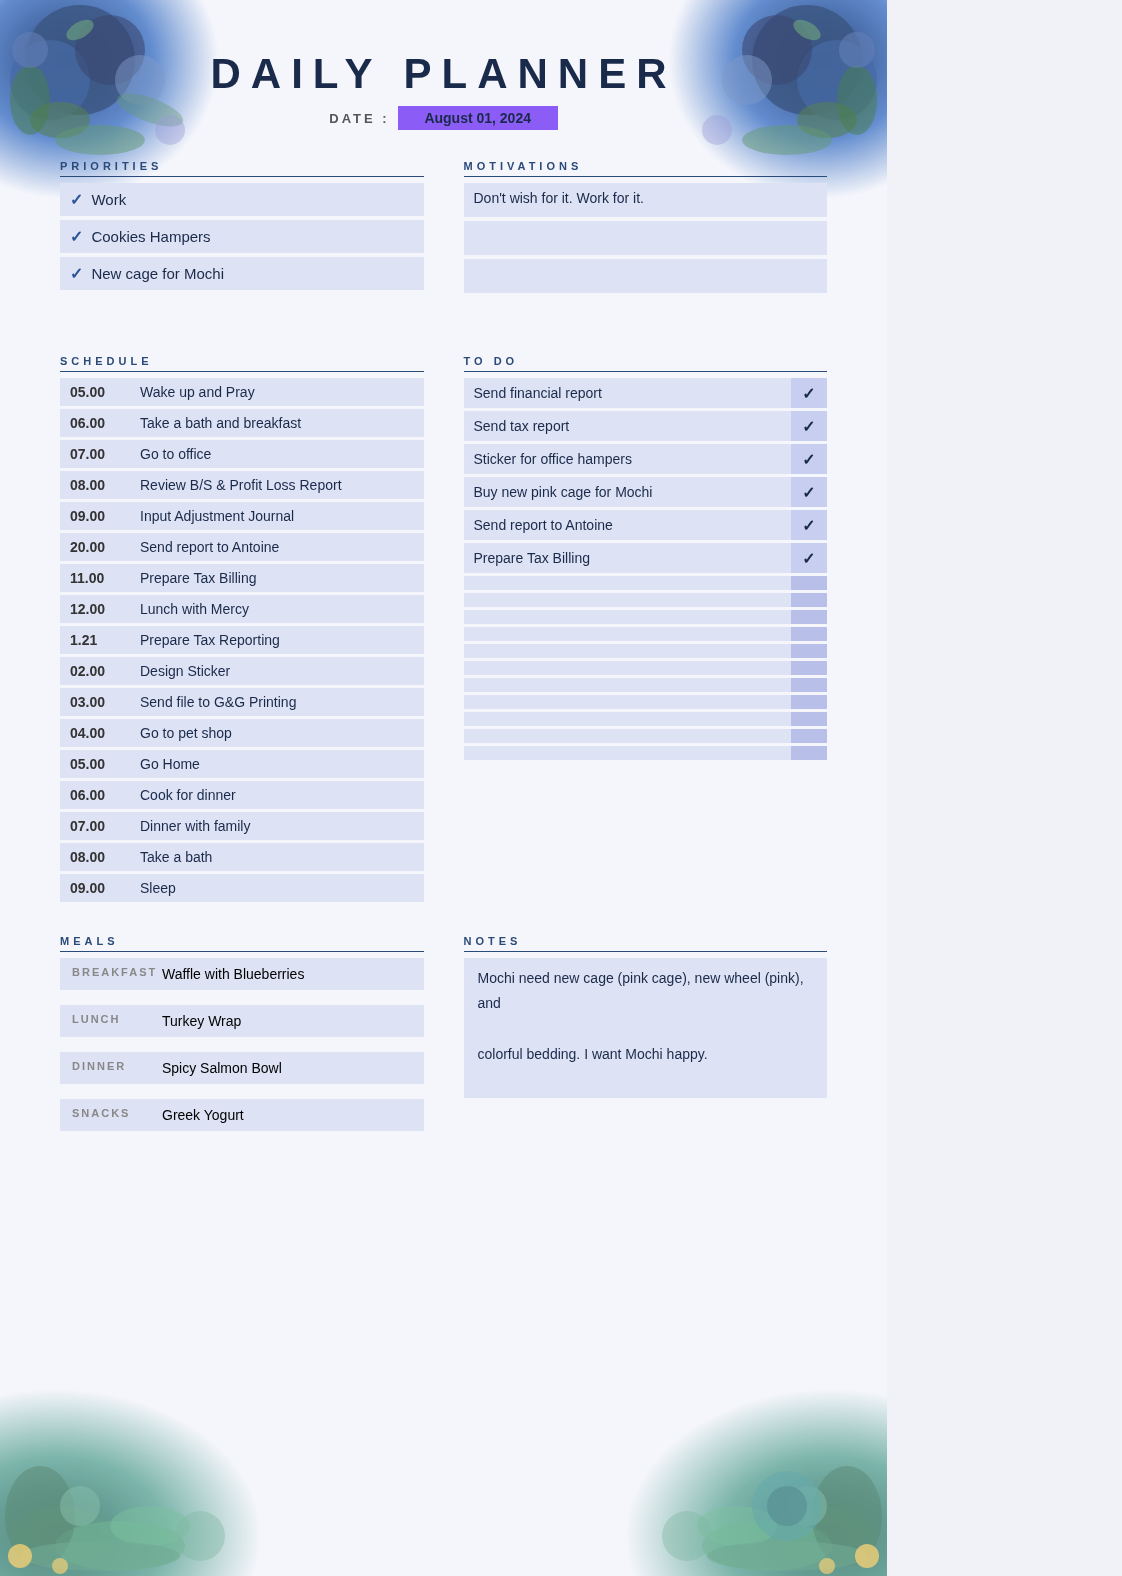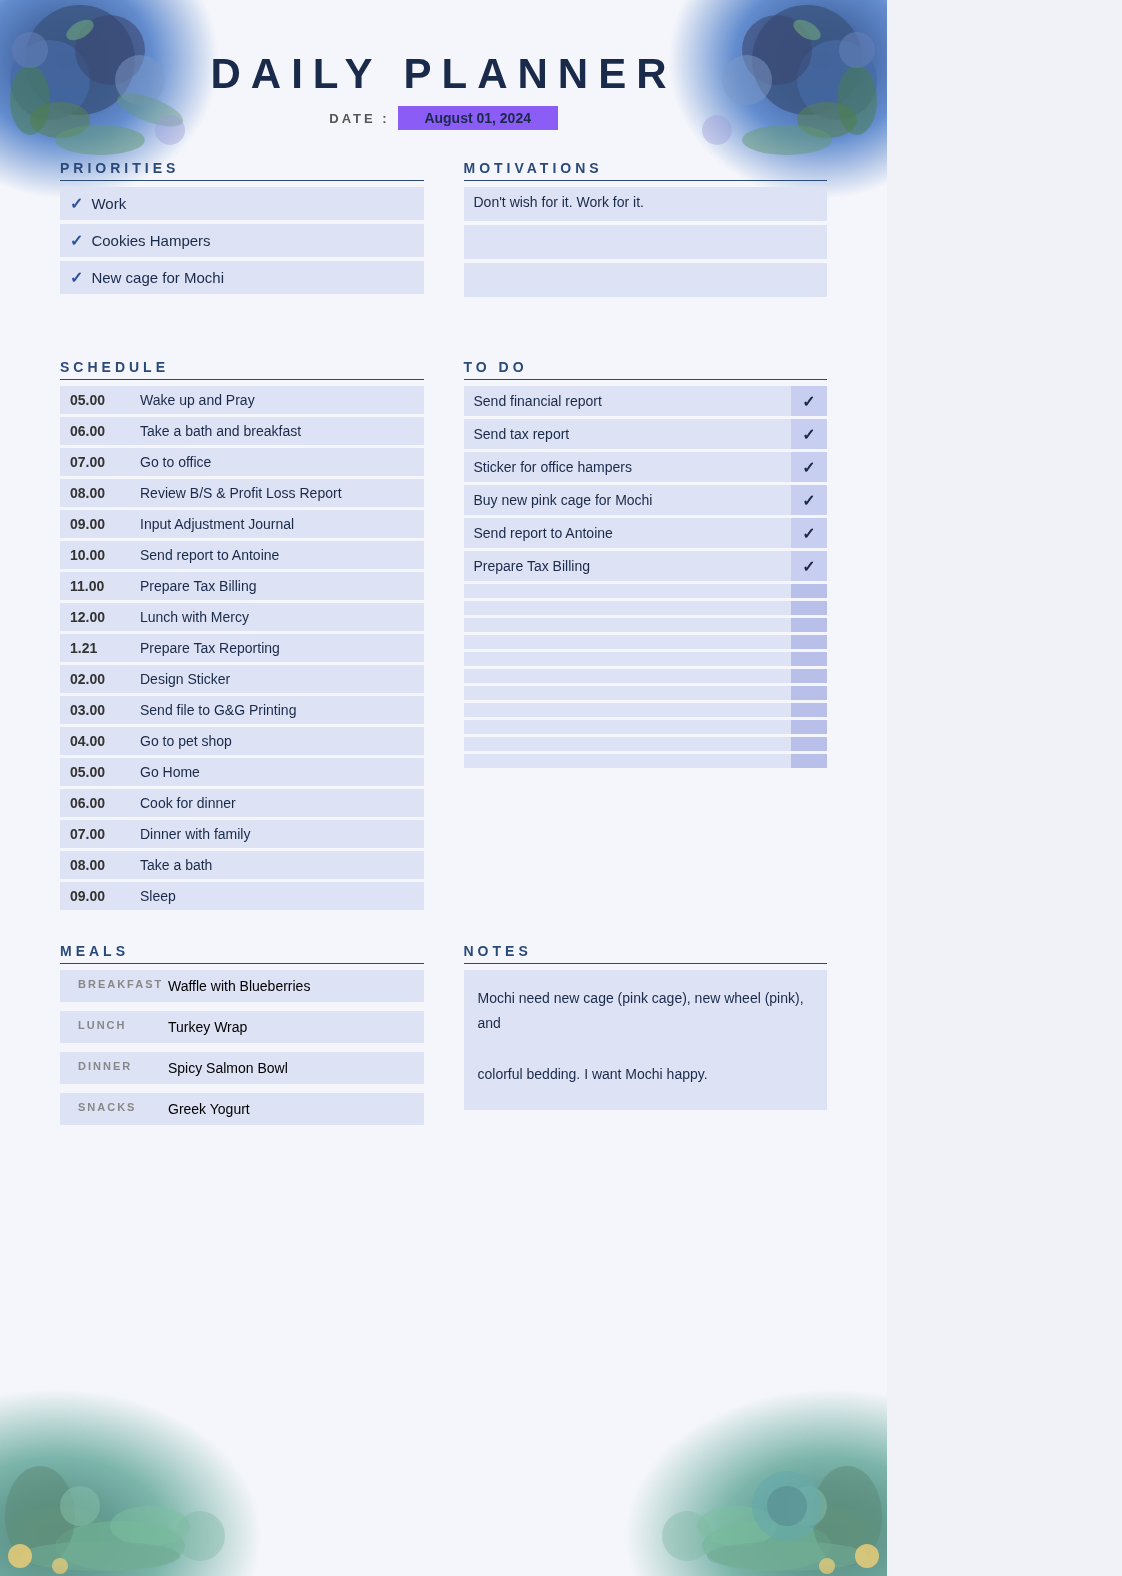--- a/index.html
+++ b/index.html
@@ -92,21 +92,21 @@
     }
     
     .main-grid {
       display: grid;
       grid-template-columns: 1fr 1fr;
       gap: 0 40px;
       margin-top: 20px;
     }
     
     .section-header {
-      font-size: 14px;
+      font-size: 11px;
       letter-spacing: 4px;
       color: #2a4a7a;
       font-weight: bold;
       font-family: Arial, sans-serif;
       margin-bottom: 4px;
       margin-top: 0;
     }
     .section-divider {
       border: none;
       border-top: 1.5px solid #2a4a7a;
@@ -187,39 +187,39 @@
       grid-template-columns: 1fr 1fr;
       gap: 12px 40px;
       margin-top: 30px;
     }
     
     .meals-section {}
     .meal-row {
       display: grid;
       grid-template-columns: 90px 1fr;
       background: #dde2f4;
-      margin-bottom: 9px;
-      padding: 8px 18px;
+      margin-bottom: 15px;
+      padding: 8px 12px;
       font-size: 14px;
       font-family: Arial, sans-serif;
     }
     .meal-label {
       font-size: 11px;
       letter-spacing: 2px;
       color: #888;
       font-weight: bold;
       font-family: Arial, sans-serif;
       text-transform: uppercase;
     }
     .meal-value { color: #000000; }
     
     .notes-section {}
     .notes-content {
       background: #dde2f4;
-      padding: 16px 14px;
+      padding: 8px 14px;
       font-size: 14px;
       color: #1a2a4a;
       font-family: Arial, sans-serif;
       min-height: 140px;
       line-height: 1.8;
     }
   </style>
 </head>
 <body>
 
@@ -346,21 +346,21 @@
             </div>
             <div class="schedule-row">
               <span class="schedule-time">08.00</span>
               <span class="schedule-task">Review B/S &amp; Profit Loss Report</span>
             </div>
             <div class="schedule-row">
               <span class="schedule-time">09.00</span>
               <span class="schedule-task">Input Adjustment Journal</span>
             </div>
             <div class="schedule-row">
-              <span class="schedule-time">10.00</span>
+              <span class="schedule-time">20.00</span>
               <span class="schedule-task">Send report to Antoine</span>
             </div>
             <div class="schedule-row">
               <span class="schedule-time">11.00</span>
               <span class="schedule-task">Prepare Tax Billing</span>
             </div>
             <div class="schedule-row">
               <span class="schedule-time">12.00</span>
               <span class="schedule-task">Lunch with Mercy</span>
             </div>

